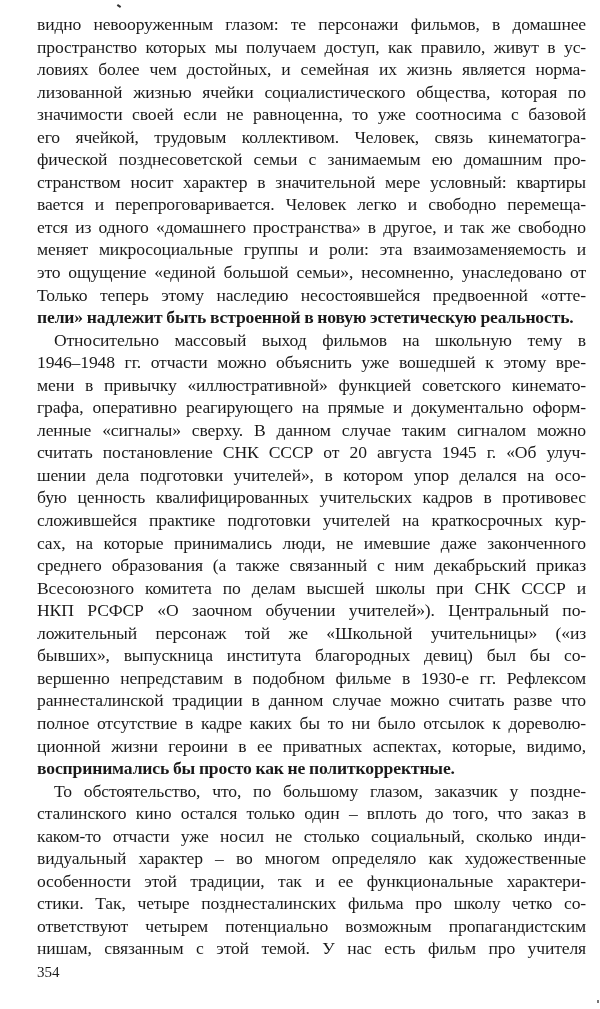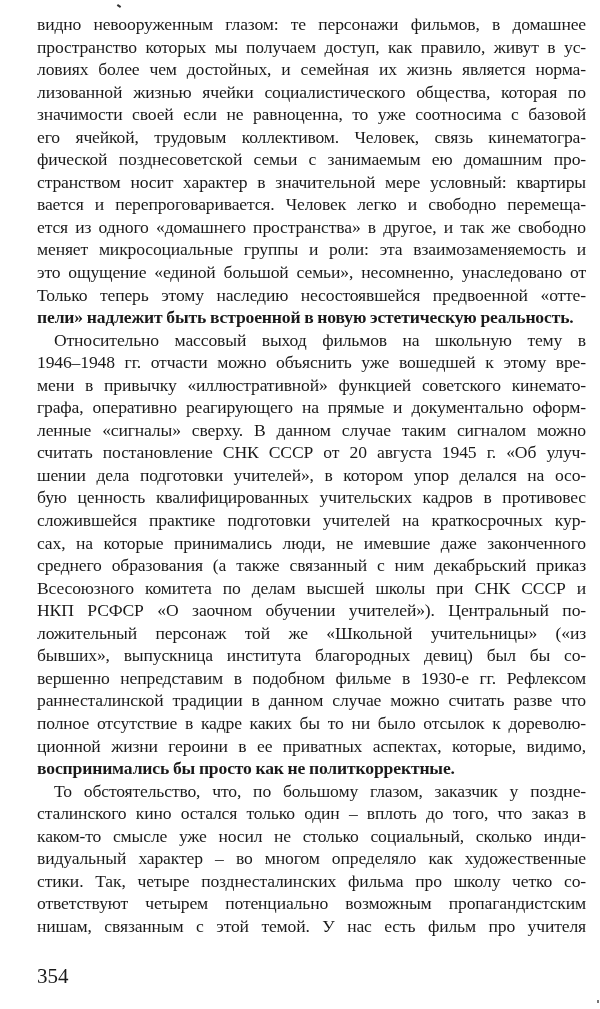--- a/index.html
+++ b/index.html
@@ -12,21 +12,21 @@
   .line {
     display: block; height: 22.55px; white-space: nowrap;
     text-align: justify; text-align-last: justify;
     letter-spacing: -0.15px; word-spacing: -0.5px;
   }
   .line.last { text-align-last: left; font-weight: bold; }
   .line.indent { padding-left: 17px; }
   .page-number {
     position: absolute; left: 37px; top: 964px;
     font-family: "Liberation Serif", "DejaVu Serif", serif;
-    font-size: 21px; color: #1a1a1a;
+    font-size: 15px; color: #1a1a1a;
   }
   .speck {
     position: absolute; left: 117px; top: 5px; width: 4px; height: 2px;
     background: #333; transform: rotate(35deg);
   }
   .edge-mark {
     position: absolute; left: 597px; top: 1000px; width: 2px; height: 3px; background: #777;
   }
 </style>
 </head>
@@ -69,22 +69,23 @@
     <span class="line">бывших», выпускница института благородных девиц) был бы со-</span>
     <span class="line">вершенно непредставим в подобном фильме в 1930-е гг. Рефлексом</span>
     <span class="line">раннесталинской традиции в данном случае можно считать разве что</span>
     <span class="line">полное отсутствие в кадре каких бы то ни было отсылок к дореволю-</span>
     <span class="line">ционной жизни героини в ее приватных аспектах, которые, видимо,</span>
     <span class="line last">воспринимались бы просто как не политкорректные.</span>
   </div>
   <div>
     <span class="line indent">То обстоятельство, что, по большому глазом, заказчик у поздне-</span>
     <span class="line">сталинского кино остался только один – вплоть до того, что заказ в</span>
-    <span class="line">каком-то смысле уже носил не столько социальный, сколько инди-</span>
+    <span class="line">каком-то отчасти уже носил не столько социальный, сколько инди-</span>
     <span class="line">видуальный характер – во многом определяло как художественные</span>
+    <span class="line">особенности этой традиции, так и ее функциональные характери-</span>
     <span class="line">стики. Так, четыре позднесталинских фильма про школу четко со-</span>
     <span class="line">ответствуют четырем потенциально возможным пропагандистским</span>
     <span class="line">нишам, связанным с этой темой. У нас есть фильм про учителя</span>
   </div>
 </div>
 
 <div class="page-number">354</div>
 <div class="edge-mark"></div>
 
 </body></html>

